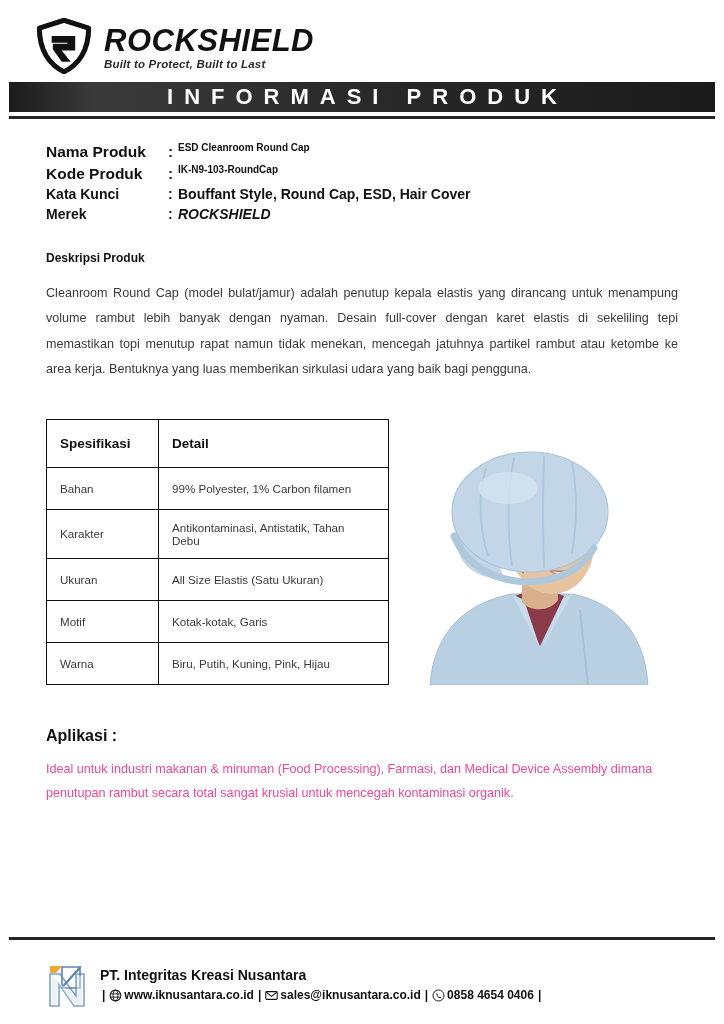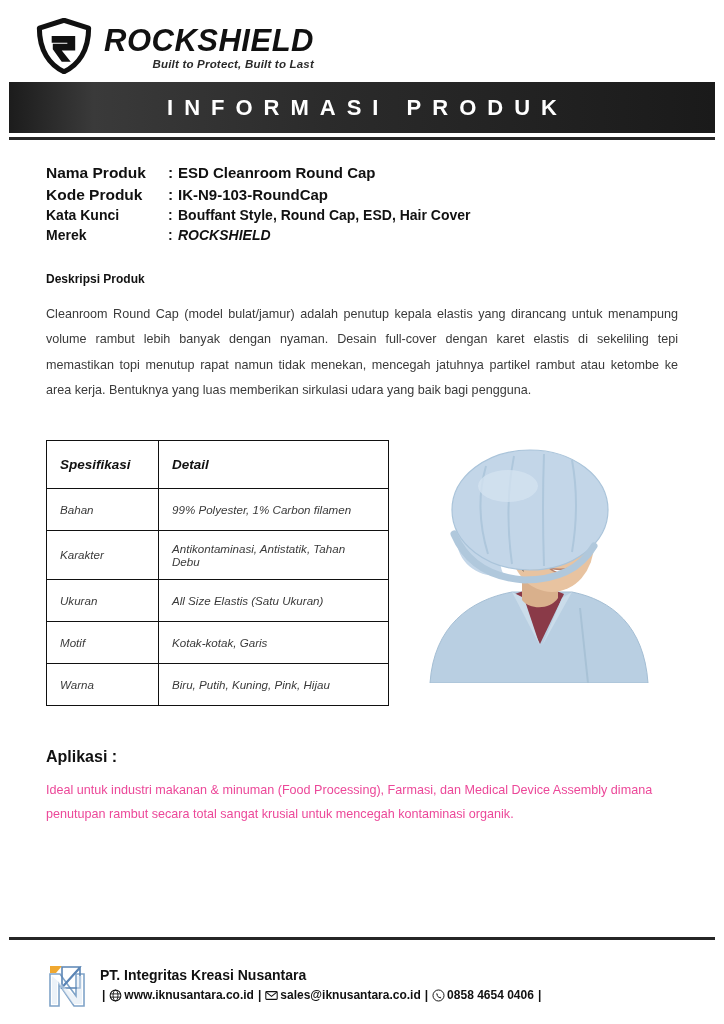--- a/index.html
+++ b/index.html
@@ -37,27 +37,27 @@
     line-height: 1;
     color: #111111;
   }
   .brand-tagline {
     font-size: 11.5px;
     font-weight: bold;
     font-style: italic;
     letter-spacing: 0.2px;
     color: #2a2a2a;
     margin-top: 2px;
-    text-align: right;
+    text-align: left;
   }
 
   
   .banner-wrap { padding: 0 9px; }
   .banner {
-    height: 51px;
+    height: 30px;
     background: linear-gradient(90deg,#1c1c1c 0%, #3a3a3a 12%, #2b2b2b 45%, #1a1a1a 100%);
     display: flex;
     align-items: center;
     justify-content: center;
   }
   .banner-title {
     color: #ffffff;
     font-size: 22px;
     font-weight: bold;
     letter-spacing: 11px;
@@ -75,21 +75,21 @@
   }
   .field-row { display: flex; line-height: 1.42; }
   .field-label {
     width: 122px;
     flex: 0 0 122px;
     font-size: 15.5px;
     font-weight: bold;
     color: #111;
   }
   .field-sep { width: 10px; flex: 0 0 10px; font-size: 15.5px; font-weight: bold; }
-  .field-value { font-size: 15px; font-weight: bold; color: #111; }
+  .field-value { font-size: 10px; font-weight: bold; color: #111; }
   .field-row.small .field-label,
   .field-row.small .field-sep,
   .field-row.small .field-value { font-size: 14px; }
   .field-value.italic { font-style: italic; }
 
   
   .section-title {
     margin: 26px 0 0 46px;
     font-size: 12px;
     font-weight: bold;
@@ -101,22 +101,21 @@
     line-height: 2.02;
     text-align: justify;
     color: #3a3a3a;
   }
 
   
   .mid {
     display: flex;
     margin: 36px 0 0 0;
     padding: 0 40px 0 46px;
-    align-items: flex-start;
-    font-style: italic;
+    align-items: flex-end;
   }
 
   table.spec {
     border-collapse: collapse;
     width: 342px;
     table-layout: fixed;
   }
   table.spec th, table.spec td {
     border: 1.3px solid #111111;
     padding: 11px 13px;

